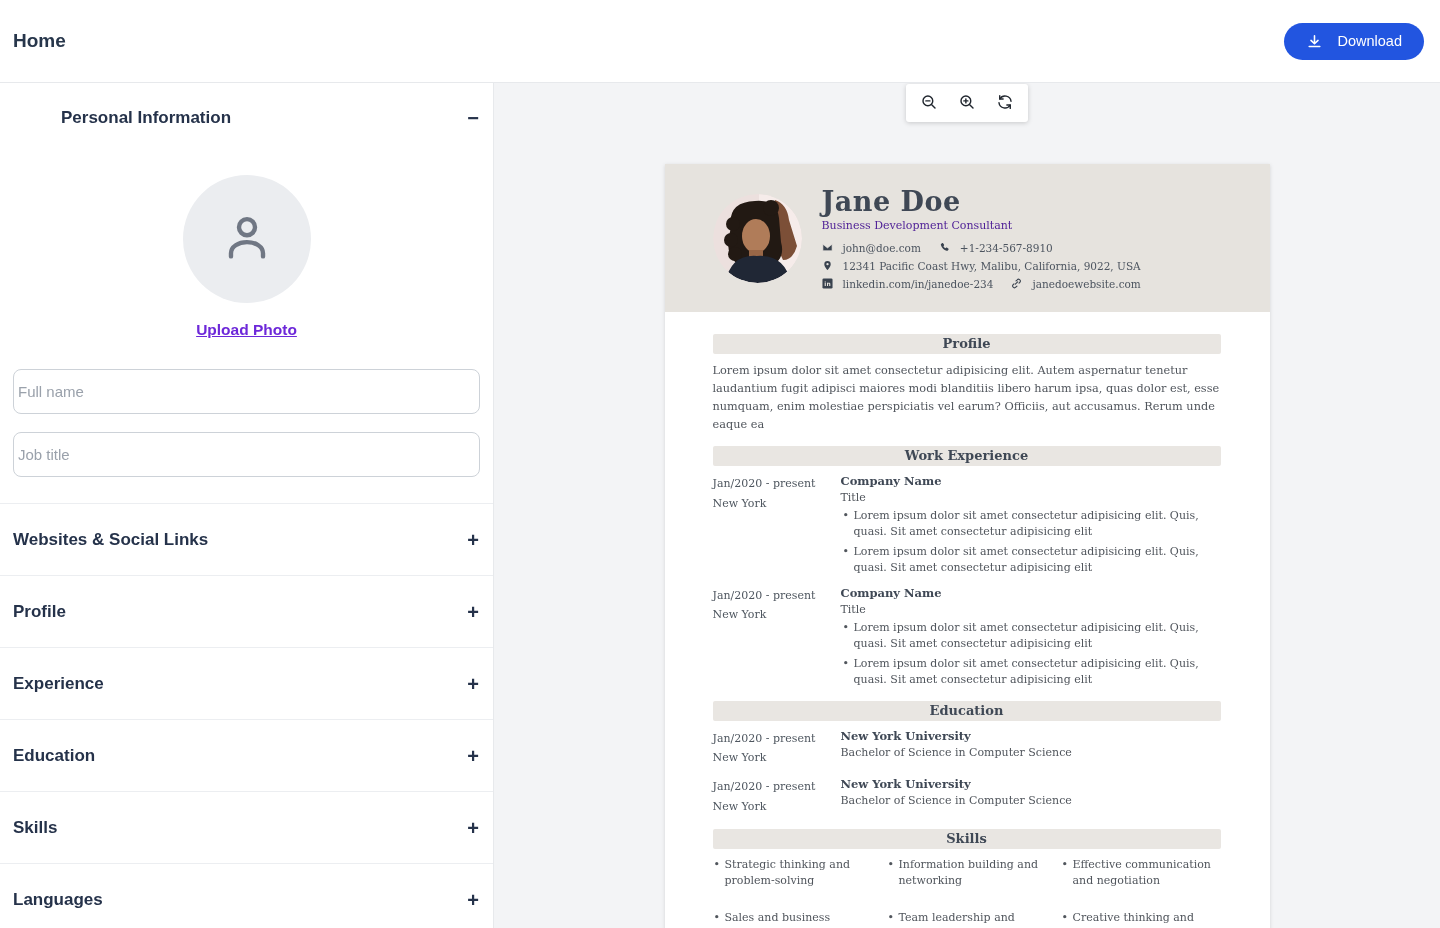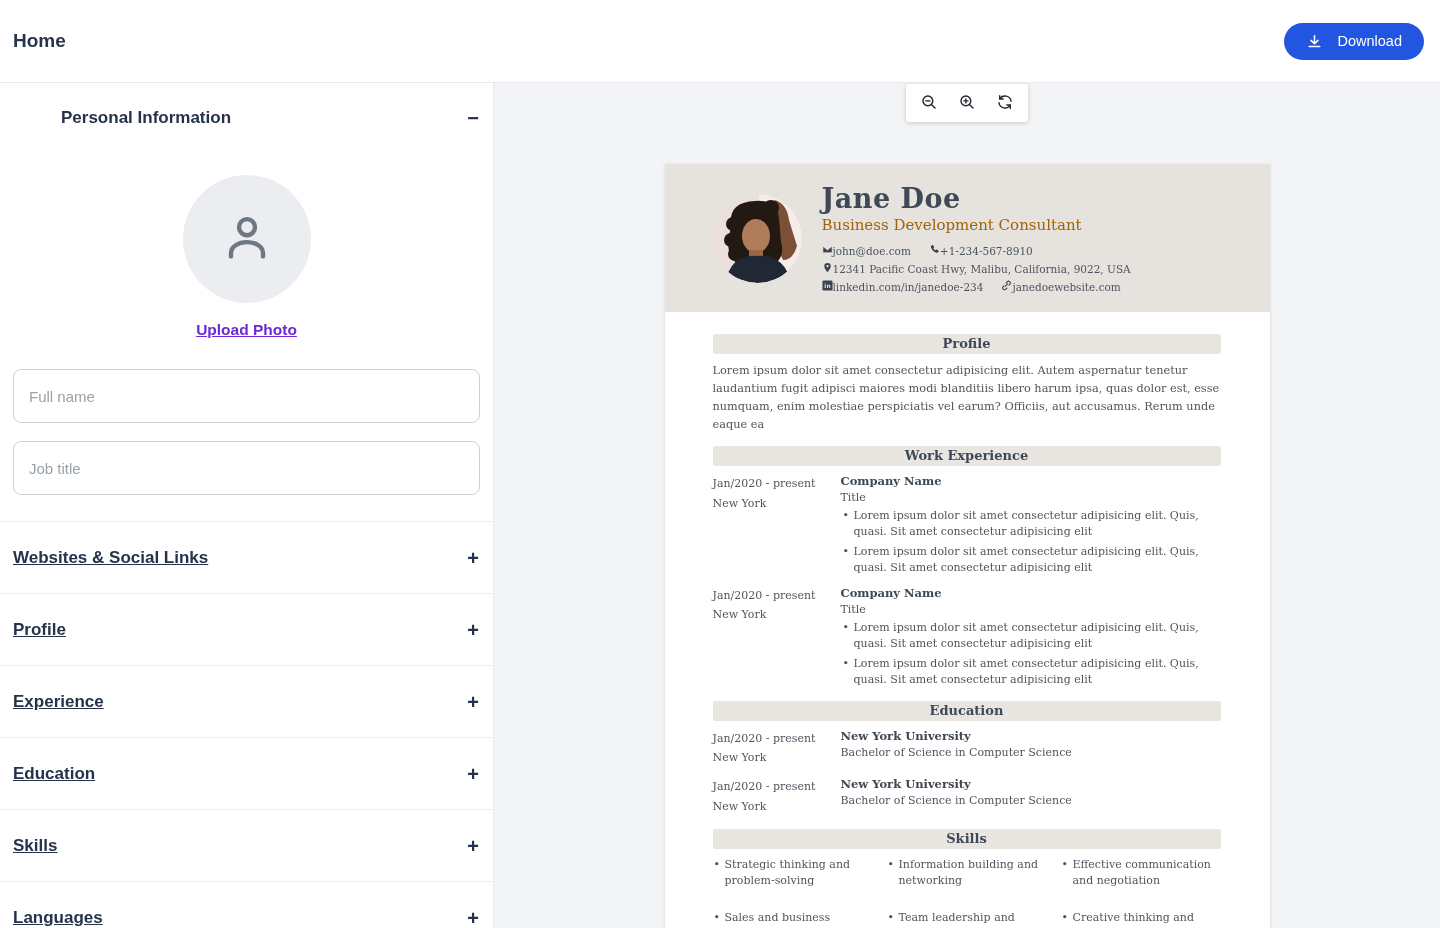--- a/index.html
+++ b/index.html
@@ -24,47 +24,47 @@
   .acc-head { display:flex; align-items:center; justify-content:space-between;
               padding:0 14px 0 13px; height:70px; cursor:pointer;margin-left:48px; }
   .acc-head .lbl { font-size:17px; font-weight:700; color:#25324a; }
   .acc-icon { font-size:20px; font-weight:700; color:#25324a; line-height:1; }
   .pi-body { padding:14px 13px 26px; }
   .avatar-wrap { display:flex; justify-content:center; margin-top:8px; }
   .avatar { width:128px; height:128px; border-radius:50%; background:#ebedf0;
             display:flex; align-items:center; justify-content:center; }
   .upload { display:block; text-align:center; margin:18px auto 0; color:#6d28d9;
             font-size:15.5px; font-weight:700; text-decoration:underline; cursor:pointer; }
-  .field { display:block; width:100%; height:54px; margin-top:18px; border:1px solid #cdd2d8;
-           border-radius:8px; padding:0 15px; font-size:15px; font-family:inherit; color:#333; }
+  .field { display:block; width:100%; height:45px; margin-top:18px; border:1px solid #cdd2d8;
+           border-radius:8px; padding:0 4px; font-size:15px; font-family:inherit; color:#333; }
   .field:first-of-type { margin-top:30px; }
   .field::placeholder { color:#9aa1ab; }
   .acc-row { display:flex; align-items:center; justify-content:space-between;
              height:72px; padding:0 14px 0 13px; border-top:1px solid #eceef1; cursor:pointer; }
-  .acc-row .lbl { font-size:17px; font-weight:700; color:#25324a;text-decoration:underline; }
+  .acc-row .lbl { font-size:17px; font-weight:700; color:#25324a; }
 
   
   .preview { flex:1; background:#f3f4f6; position:relative; overflow:hidden; }
   .zoom-toolbar { position:absolute; top:1px; left:50%; transform:translateX(-50%);
                   background:#fff; box-shadow:0 1px 5px rgba(0,0,0,.18); border-radius:3px;
                   display:flex; padding:10px 14px; gap:20px; }
   .tool-btn { background:none; border:none; cursor:pointer; padding:0; width:18px; height:18px;
               display:flex; align-items:center; justify-content:center; }
 
   
   .page { width:605px; margin:81px auto 0; background:#fff; box-shadow:0 1px 4px rgba(0,0,0,.13);
           font-family:"DejaVu Serif", serif; color:#4a5058; }
   .band { height:148px; background:#e6e3de; display:flex; align-items:center; padding-left:48px; }
   .photo { width:89px; height:89px; border-radius:50%; overflow:hidden; flex:none; }
   .head-info { margin-left:20px; }
   .r-name { font-size:27px; font-weight:700; color:#3f4855; letter-spacing:.5px; }
-  .r-job  { font-size:15px; color:#a16207; margin-top:2px; }
+  .r-job  { font-size:11px; color:#4c1d95; margin-top:2px; }
   .contacts { margin-top:10px; }
   .c-row { display:flex; align-items:center; gap:18px; margin-top:5px; }
-  .c-item { display:flex; align-items:flex-end; gap:0; font-size:10.5px; color:#4c545f; }
+  .c-item { display:flex; align-items:center; gap:10px; font-size:10.5px; color:#4c545f; }
   .c-item svg { flex:none; }
 
   .page-body { padding:22px 49px 30px 48px; }
   .sec { margin-top:13px; }
   .sec:first-child { margin-top:0; }
   .sec-bar { background:#e9e6e2; border-radius:2px; text-align:center; font-size:13px;
              font-weight:700; color:#3f4855; padding:2px 0 3px; }
   .sec-body { margin-top:8px; }
   .p-text { font-size:11.3px; line-height:1.58; color:#50555c; }
 

